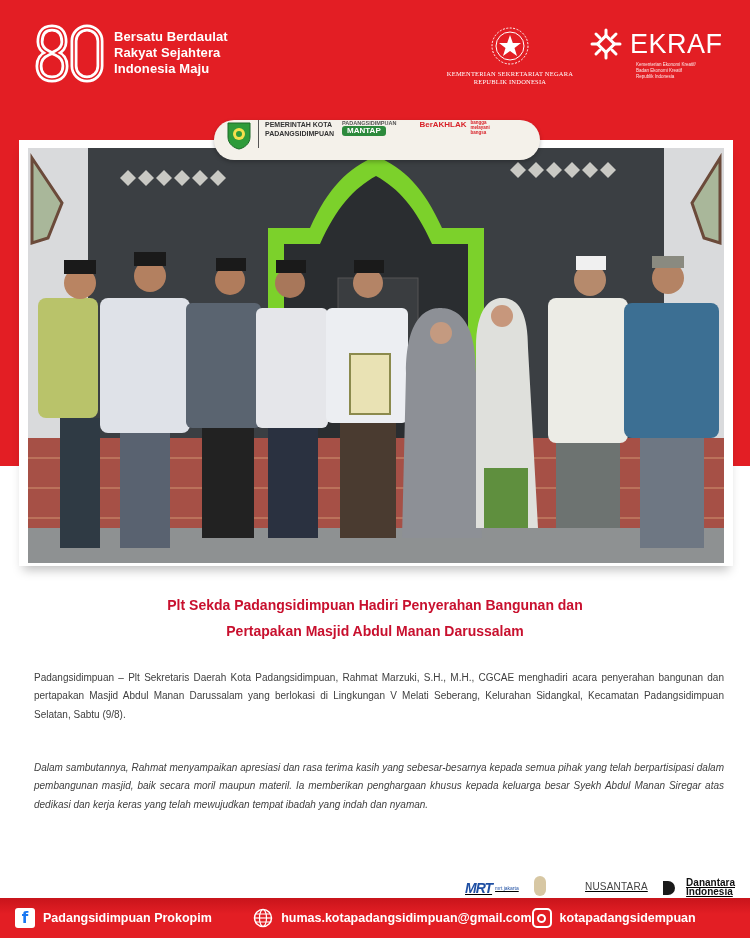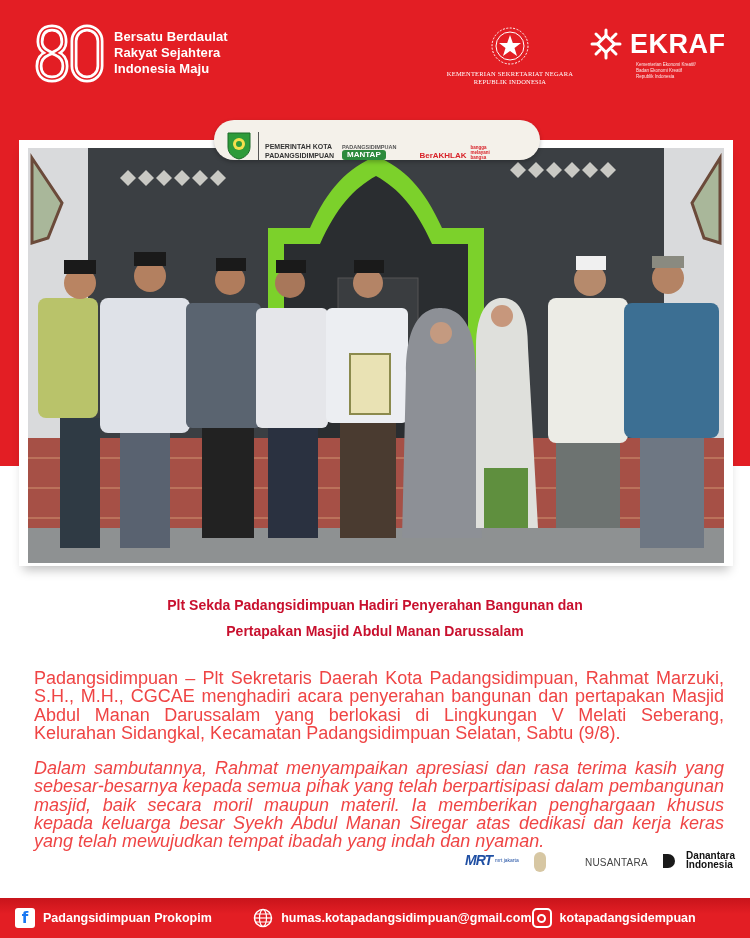--- a/index.html
+++ b/index.html
@@ -13,45 +13,45 @@
     .brand80 .num { width: 72px; height: 62px; position: relative; }
     .brand80 .tag { margin-left: 8px; color: #fff; font-weight: bold; font-size: 13px; line-height: 16px; letter-spacing: 0.1px; }
 
     .setneg { position: absolute; left: 440px; top: 26px; width: 140px; text-align: center; color: #fff; }
     .setneg .emblem { width: 40px; height: 40px; margin: 0 auto; }
     .setneg .l1, .setneg .l2 { font-family: "Liberation Serif", serif; font-size: 6.5px; line-height: 8px; letter-spacing: 0.2px; }
 
     .ekraf { position: absolute; left: 588px; top: 26px; width: 150px; color: #fff; }
     .ekraf .row { display: flex; align-items: center; }
     .ekraf .mark { width: 36px; height: 36px; }
-    .ekraf .word { font-size: 27px; font-weight: bold; margin-left: 6px; letter-spacing: 0.5px; }
+    .ekraf .word { font-size: 27px; font-weight: normal; margin-left: 6px; letter-spacing: 0.5px; }
     .ekraf .sub { margin-left: 48px; font-size: 4.5px; line-height: 6px; opacity: 0.9; }
 
     
     .frame { position: absolute; left: 19px; top: 140px; width: 714px; height: 426px; background: #fff; box-shadow: 0 8px 10px -4px rgba(0,0,0,0.25); }
     .photo { position: absolute; left: 9px; top: 8px; width: 696px; height: 415px; overflow: hidden; background: #4a4e52; }
 
-    .pill { position: absolute; left: 214px; top: 120px; width: 326px; height: 40px; background: #f4f1ea; border-radius: 20px; display: flex; align-items: flex-end; padding: 0 12px; box-shadow: 0 2px 4px rgba(0,0,0,0.25); z-index: 5; }
+    .pill { position: absolute; left: 214px; top: 120px; width: 326px; height: 40px; background: #f4f1ea; border-radius: 20px; display: flex; align-items: flex-start; padding: 0 12px; box-shadow: 0 2px 4px rgba(0,0,0,0.25); z-index: 5; }
     .pill .crest { width: 26px; height: 30px; }
     .pill .sep { width: 1px; height: 28px; background: #555; margin: 0 6px; }
     .pill .kota { font-size: 7px; font-weight: bold; color: #333; line-height: 9px; }
     .pill .mantap { margin-left: 8px; display: flex; flex-direction: column; align-items: flex-start; }
     .pill .mantap .top { font-size: 5.5px; font-weight: bold; color: #555; }
     .pill .mantap .badge { background: #2c8a3c; color: #fff; font-size: 8px; font-weight: bold; padding: 0 5px; border-radius: 3px; line-height: 10px; }
     .pill .akhlak { margin-left: 23px; color: #d8232a; font-size: 8px; font-weight: bold; }
     .pill .bangga { margin-left: 4px; color: #d8232a; font-size: 4.5px; line-height: 5px; font-weight: bold; }
 
     
     .title { position: absolute; left: 30px; top: 592px; width: 690px; text-align: center; color: #c8102e; font-weight: bold; font-size: 14px; line-height: 26px; }
-    .para { position: absolute; left: 34px; width: 690px; color: #ef4444; font-size: 18px; line-height: 18.3px; text-align: justify; }
+    .para { position: absolute; left: 34px; width: 690px; color: #404040; font-size: 10px; line-height: 18.3px; text-align: justify; }
     .p1 { top: 669px; }
     .p2 { top: 759px; font-style: italic; }
 
     
-    .partners { position: absolute; top: 852px; left: 465px; width: 270px; height: 24px; display: flex; align-items: flex-start; justify-content: space-between; }
+    .partners { position: absolute; top: 872px; left: 465px; width: 270px; height: 24px; display: flex; align-items: flex-end; justify-content: space-between; text-decoration: underline; }
     .mrt { display: flex; align-items: center; }
     .mrt .m { color: #1f4fa3; font-weight: bold; font-style: italic; font-size: 14px; letter-spacing: -1px; }
     .mrt .t { color: #1f4fa3; font-size: 5px; margin-left: 3px; }
     .nus { display: flex; align-items: center; gap: 34px; }
     .nus .g { width: 12px; height: 20px; background: #d7c7a3; border-radius: 6px; }
     .nus .t { font-size: 10px; color: #444; margin-left: 5px; letter-spacing: 0.2px; }
     .dan { display: flex; align-items: center; }
     .dan .g { width: 12px; height: 14px; background: #1a1a1a; border-radius: 0 7px 7px 0; position: relative; }
     .dan .t { margin-left: 11px; font-size: 10px; font-weight: bold; line-height: 8.5px; color: #111; }
 

